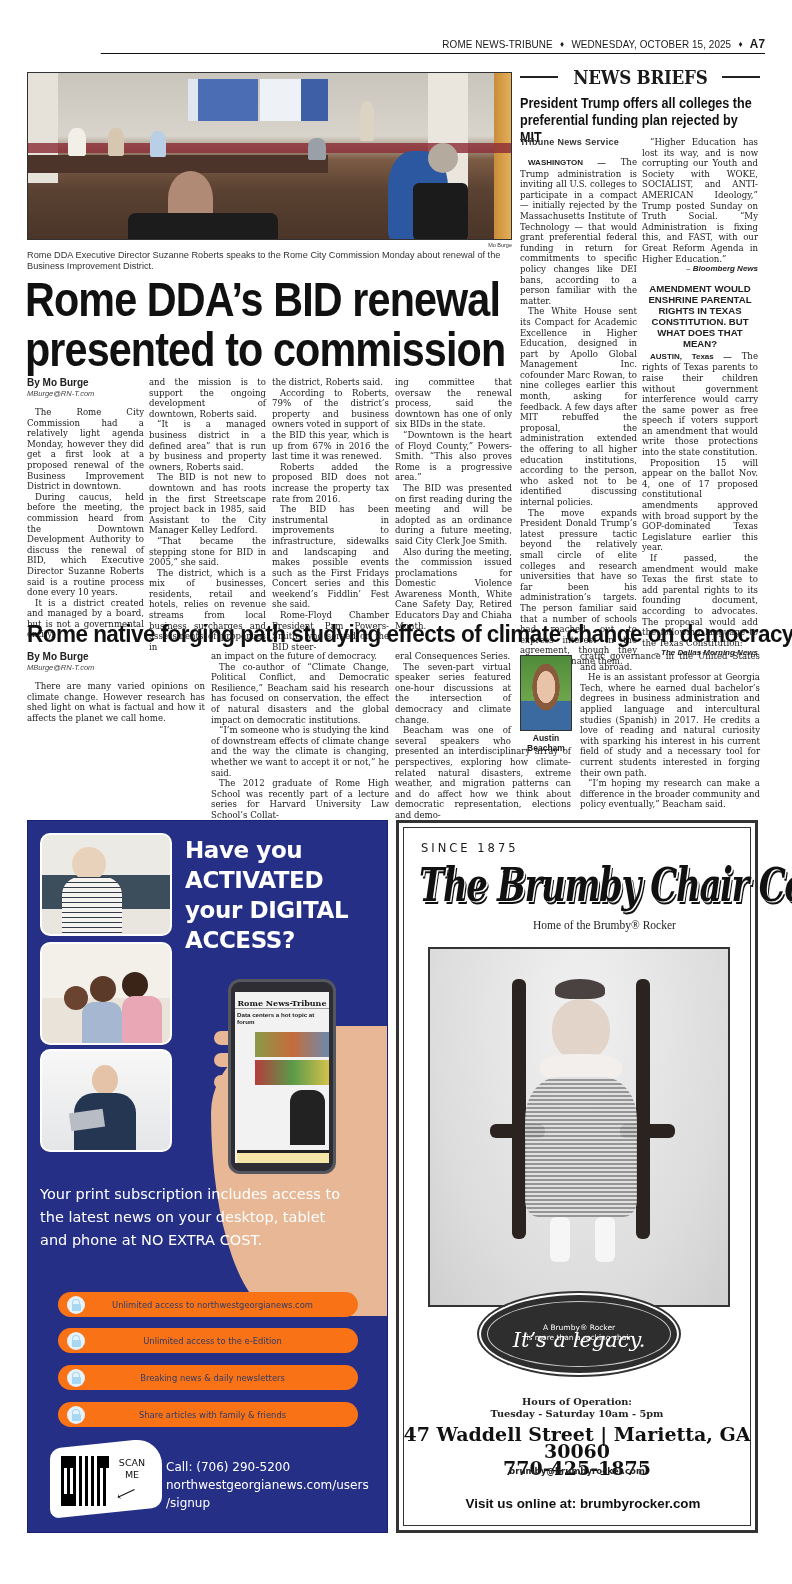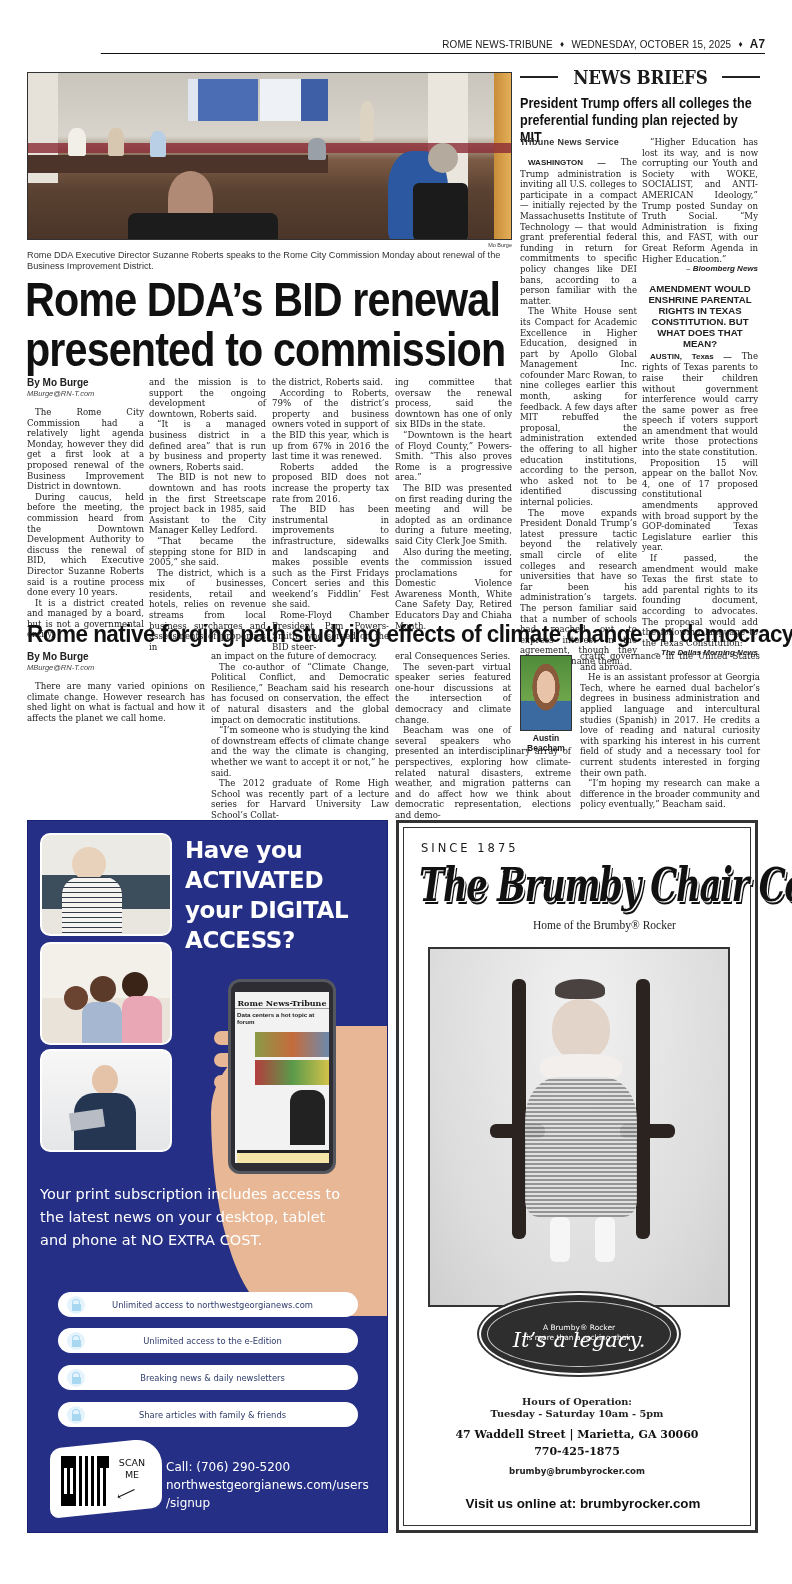--- a/index.html
+++ b/index.html
@@ -52,21 +52,21 @@
 
   
   .dad { position: absolute; left: 27px; top: 820px; width: 361px; height: 713px; background: #252f86; border: 1px solid #1a2170; overflow: hidden; }
   .dad .pic { position: absolute; left: 12px; width: 132px; border-radius: 10px; border: 2px solid #fff; overflow: hidden; }
   .dad .h { position: absolute; left: 157px; top: 14px; width: 200px; color: #fff; font-family: "DejaVu Sans", sans-serif; font-weight: bold; font-size: 23px; line-height: 30px; letter-spacing: -0.4px; }
   .dad .phone { position: absolute; left: 200px; top: 158px; width: 108px; height: 195px; border-radius: 12px; background: #2d2d33; border: 3px solid #55575f; }
   .dad .phone .scr { position: absolute; left: 4px; top: 10px; right: 4px; bottom: 8px; background: #f2f2f2; overflow: hidden; }
   .dad .hand { position: absolute; left: 183px; top: 205px; width: 180px; height: 290px; background: #e8b896; border-radius: 60% 0 0 40% / 30% 0 0 70%; }
   .dad .finger { position: absolute; background: #e8b896; border-radius: 10px; }
   .dad .body { position: absolute; left: 12px; top: 362px; width: 310px; color: #fff; font-family: "DejaVu Sans", sans-serif; font-size: 14.5px; line-height: 23px; }
-  .dad .pill { position: absolute; left: 30px; width: 300px; height: 25px; border-radius: 13px; background: #ffffff; display: flex; align-items: center; }
+  .dad .pill { position: absolute; left: 30px; width: 300px; height: 25px; border-radius: 13px; background: #f97316; display: flex; align-items: center; }
   .dad .pill .lk { width: 18px; height: 18px; border-radius: 50%; background: #e4f3fc; margin-left: 9px; position: relative; flex: none; }
   .dad .pill .lk::before { content: ""; position: absolute; left: 5px; top: 3px; width: 6px; height: 6px; border: 1.6px solid #a8d7f2; border-bottom: none; border-radius: 4px 4px 0 0; }
   .dad .pill .lk::after { content: ""; position: absolute; left: 4.5px; top: 8px; width: 9px; height: 7px; background: #a8d7f2; border-radius: 1px; }
   .dad .pill span { flex: 1; text-align: center; font-family: "DejaVu Sans", sans-serif; font-size: 8.4px; color: #2d3a6a; padding-right: 18px; }
   .dad .qrbox { position: absolute; left: 22px; top: 590px; width: 112px; height: 70px; background: #fff; border-radius: 10px 28px 10px 10px; transform: skewY(-6deg); }
   .dad .qr { position: absolute; left: 33px; top: 600px; width: 48px; height: 50px;
     background:
       linear-gradient(#000,#000) 0 0/12px 12px no-repeat,
       linear-gradient(#000,#000) 36px 0/12px 12px no-repeat,
       linear-gradient(#000,#000) 0 38px/12px 12px no-repeat,
@@ -84,21 +84,21 @@
   .bad .logo { position: absolute; left: 20px; top: 30px; width: 320px; font-family: "DejaVu Serif", serif; font-weight: bold; font-size: 37px; letter-spacing: -1.5px; line-height: 50px;
     color: #111; transform: scaleX(0.92) scaleY(1.25); transform-origin: left top; text-shadow: 1.5px 1.5px 0 #fff, 2.5px 2.5px 0 #111; font-style: italic; white-space: nowrap;}
   .bad .home { position: absolute; left: 134px; top: 96px; font-family: "Liberation Serif", serif; font-size: 11.5px; color:#222; }
   .bad .frame { position: absolute; left: 29px; top: 124px; width: 302px; height: 360px; border: 2px solid #333;
     background: radial-gradient(ellipse at 50% 20%, #f1f1f1 0%, #dcdcdc 70%, #cfcfcf 100%); overflow: hidden; }
   .bad .oval { position: absolute; left: 80px; top: 470px; width: 200px; height: 82px; border-radius: 50%; background: #2e2e2e; border: 2px solid #fff; outline: 2px solid #333; }
   .bad .oval .in { position: absolute; left: 6px; top: 6px; right: 6px; bottom: 6px; border: 1px solid #ccc; border-radius: 50%; }
   .bad .oval .l1 { position: absolute; left: 0; right: 0; top: 12px; text-align: center; color: #fff; font-family: "DejaVu Sans", sans-serif; font-size: 7.5px; line-height: 10px; margin-top: 16px; }
   .bad .oval .l2 { position: absolute; left: 0; right: 0; top: 33px; text-align: center; color: #fff; font-family: "DejaVu Serif", serif; font-style: italic; font-size: 21px; }
   .bad .hours { position: absolute; left: 0; right: 0; top: 573px; text-align: center; font-family: "DejaVu Serif", serif; font-weight: bold; font-size: 9.8px; line-height: 12px; color:#222; }
-  .bad .addr { position: absolute; left: 0; right: 0; top: 603px; text-align: center; font-family: "DejaVu Serif", serif; font-weight: bold; font-size: 11px; line-height: 17px; color:#111; }
+  .bad .addr { position: absolute; left: 0; right: 0; top: 603px; text-align: center; font-family: "DejaVu Serif", serif; font-weight: bold; font-size: 19px; line-height: 17px; color:#111; }
   .bad .mail { position: absolute; left: 0; right: 0; top: 643px; text-align: center; font-family: "DejaVu Sans", sans-serif; font-weight: bold; font-size: 8.6px; color:#222; }
   .bad .visit { position: absolute; left: 12px; right: 0; top: 673px; text-align: center; font-family: Liberation Sans, sans-serif; font-weight: bold; font-size: 13.4px; color:#111; }
 </style>
 </head>
 <body>
 
 <div class="folio">
   <span>ROME NEWS-TRIBUNE</span>
   <span class="dia">♦</span>
   <span>WEDNESDAY, OCTOBER 15, 2025</span>

